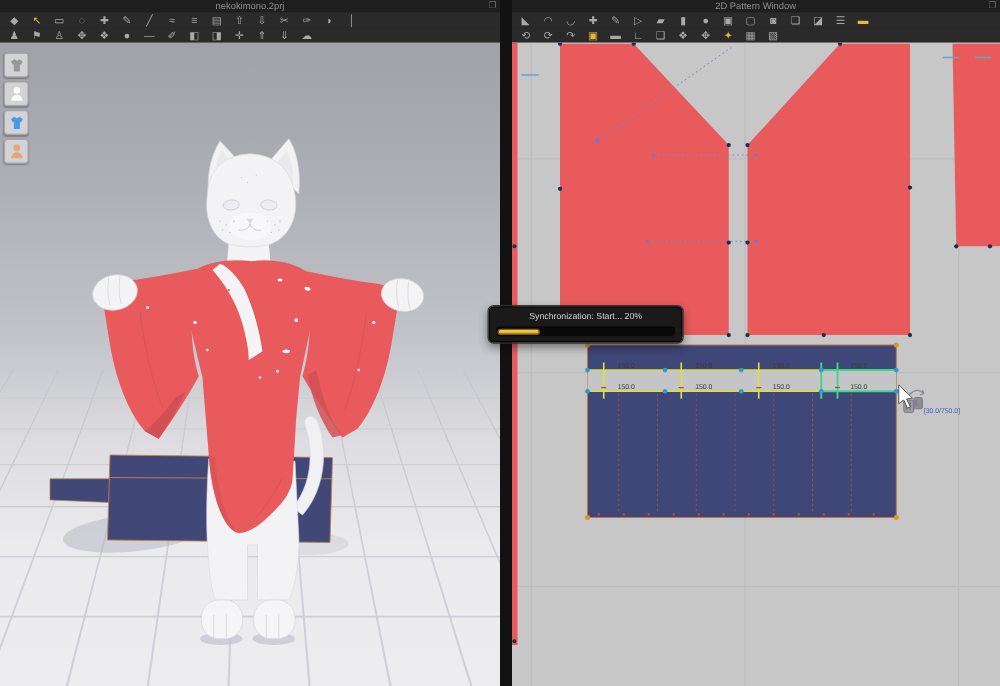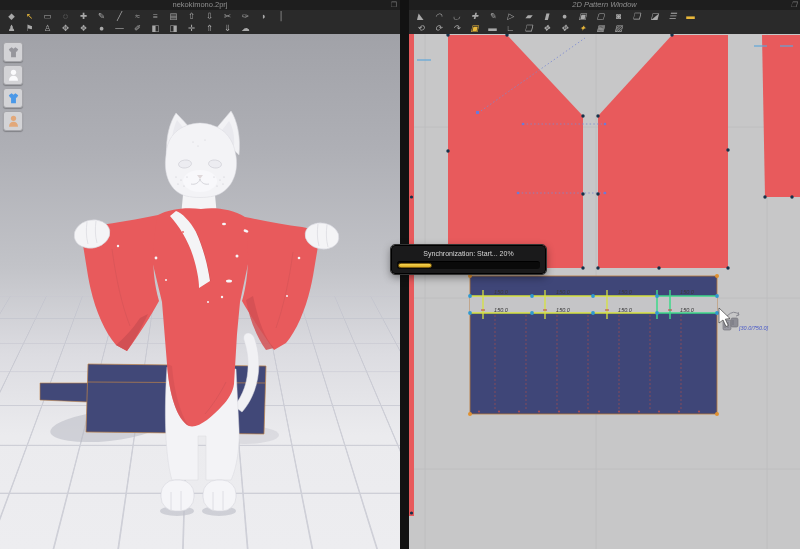--- a/index.html
+++ b/index.html
@@ -1,20 +1,20 @@
 <!DOCTYPE html>
 <html style="--red: #e85a5c; --red-dark: #d25054; --navy: #414878; --navy2d: #3f4678; --accent: #e8b73a; --tick-yellow: #d6e23e; --tick-green: #3cd88a; --orange: #e09030; --bg2d: #c7c7c8; --grid2d: #bababc; --blue-dot: #2e9ad2; --dash-blue: #7b8ad0; --dash-red: #a34e4e; --point-dark: #15324a; --tooltip-blue: #4a5ac8;"><head>
 <meta charset="utf-8">
 <style>
   html,body{margin:0;padding:0;background:#111;}
   #app{position:relative;width:800px;height:549px;overflow:hidden;font-family:"Liberation Sans",sans-serif;background:#222;}
   
   .panel{position:absolute;top:0;height:549px;overflow:hidden;}
   #panel-left{left:0;width:400px;}
-  #panel-right{left:409px;width:391px;font-style:italic;}
+  #panel-right{left:409px;width:391px;}
   #divider{position:absolute;left:400px;top:0;width:9px;height:549px;background:#121212;z-index:40;}
   .titlebar{position:absolute;left:0;right:0;top:0;height:10px;background:#1e1e1e;color:#8f8f8f;font-size:7.5px;line-height:10px;text-align:center;}
   .win-icon{position:absolute;right:3px;top:0;font-size:7px;color:#777;line-height:10px;}
   .toolrow{position:absolute;left:0;right:0;height:12px;background:#2a2a2a;display:flex;align-items:center;padding-left:3px;gap:1px;}
   .toolrow.r1{top:10px;border-bottom:1px solid #242424;}
   .toolrow.r2{top:22px;height:12px;border-bottom:1px solid #161616;}
   .ticon{width:17px;height:12px;font-size:8.5px;line-height:12px;color:#a9a9a9;text-align:center;flex:0 0 auto;cursor:default;}
   .ticon.active{color:var(--accent);}
   
   #viewport3d{position:absolute;left:0;top:34px;width:400px;height:515px;overflow:hidden;

